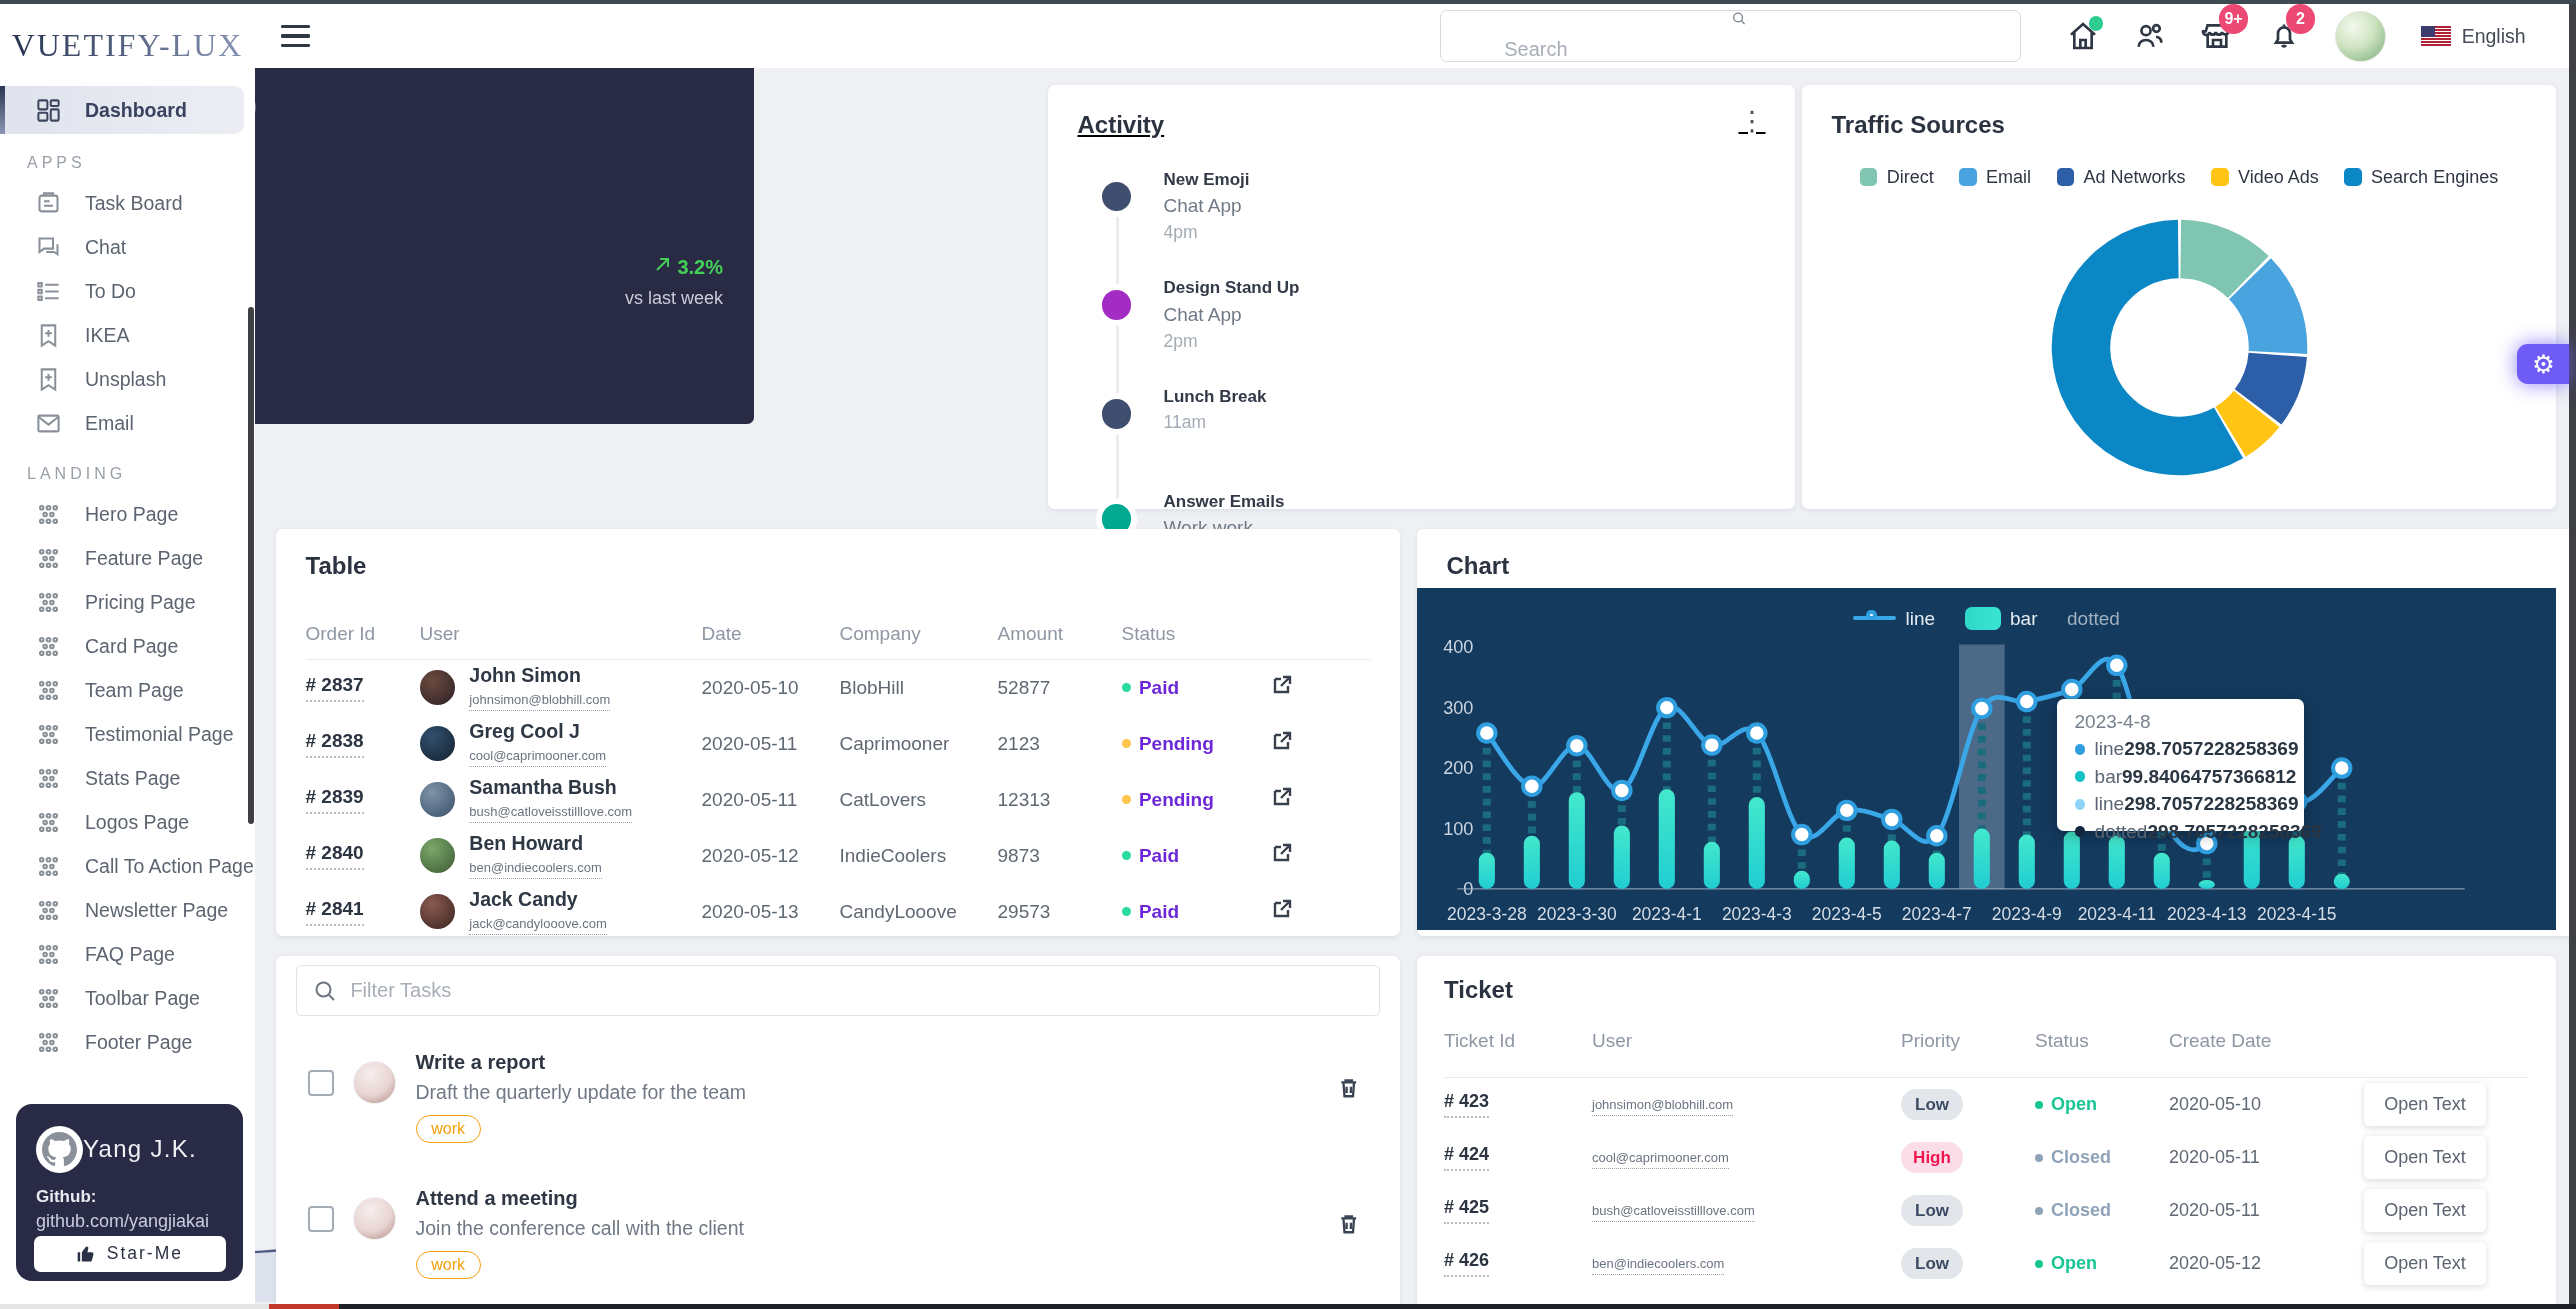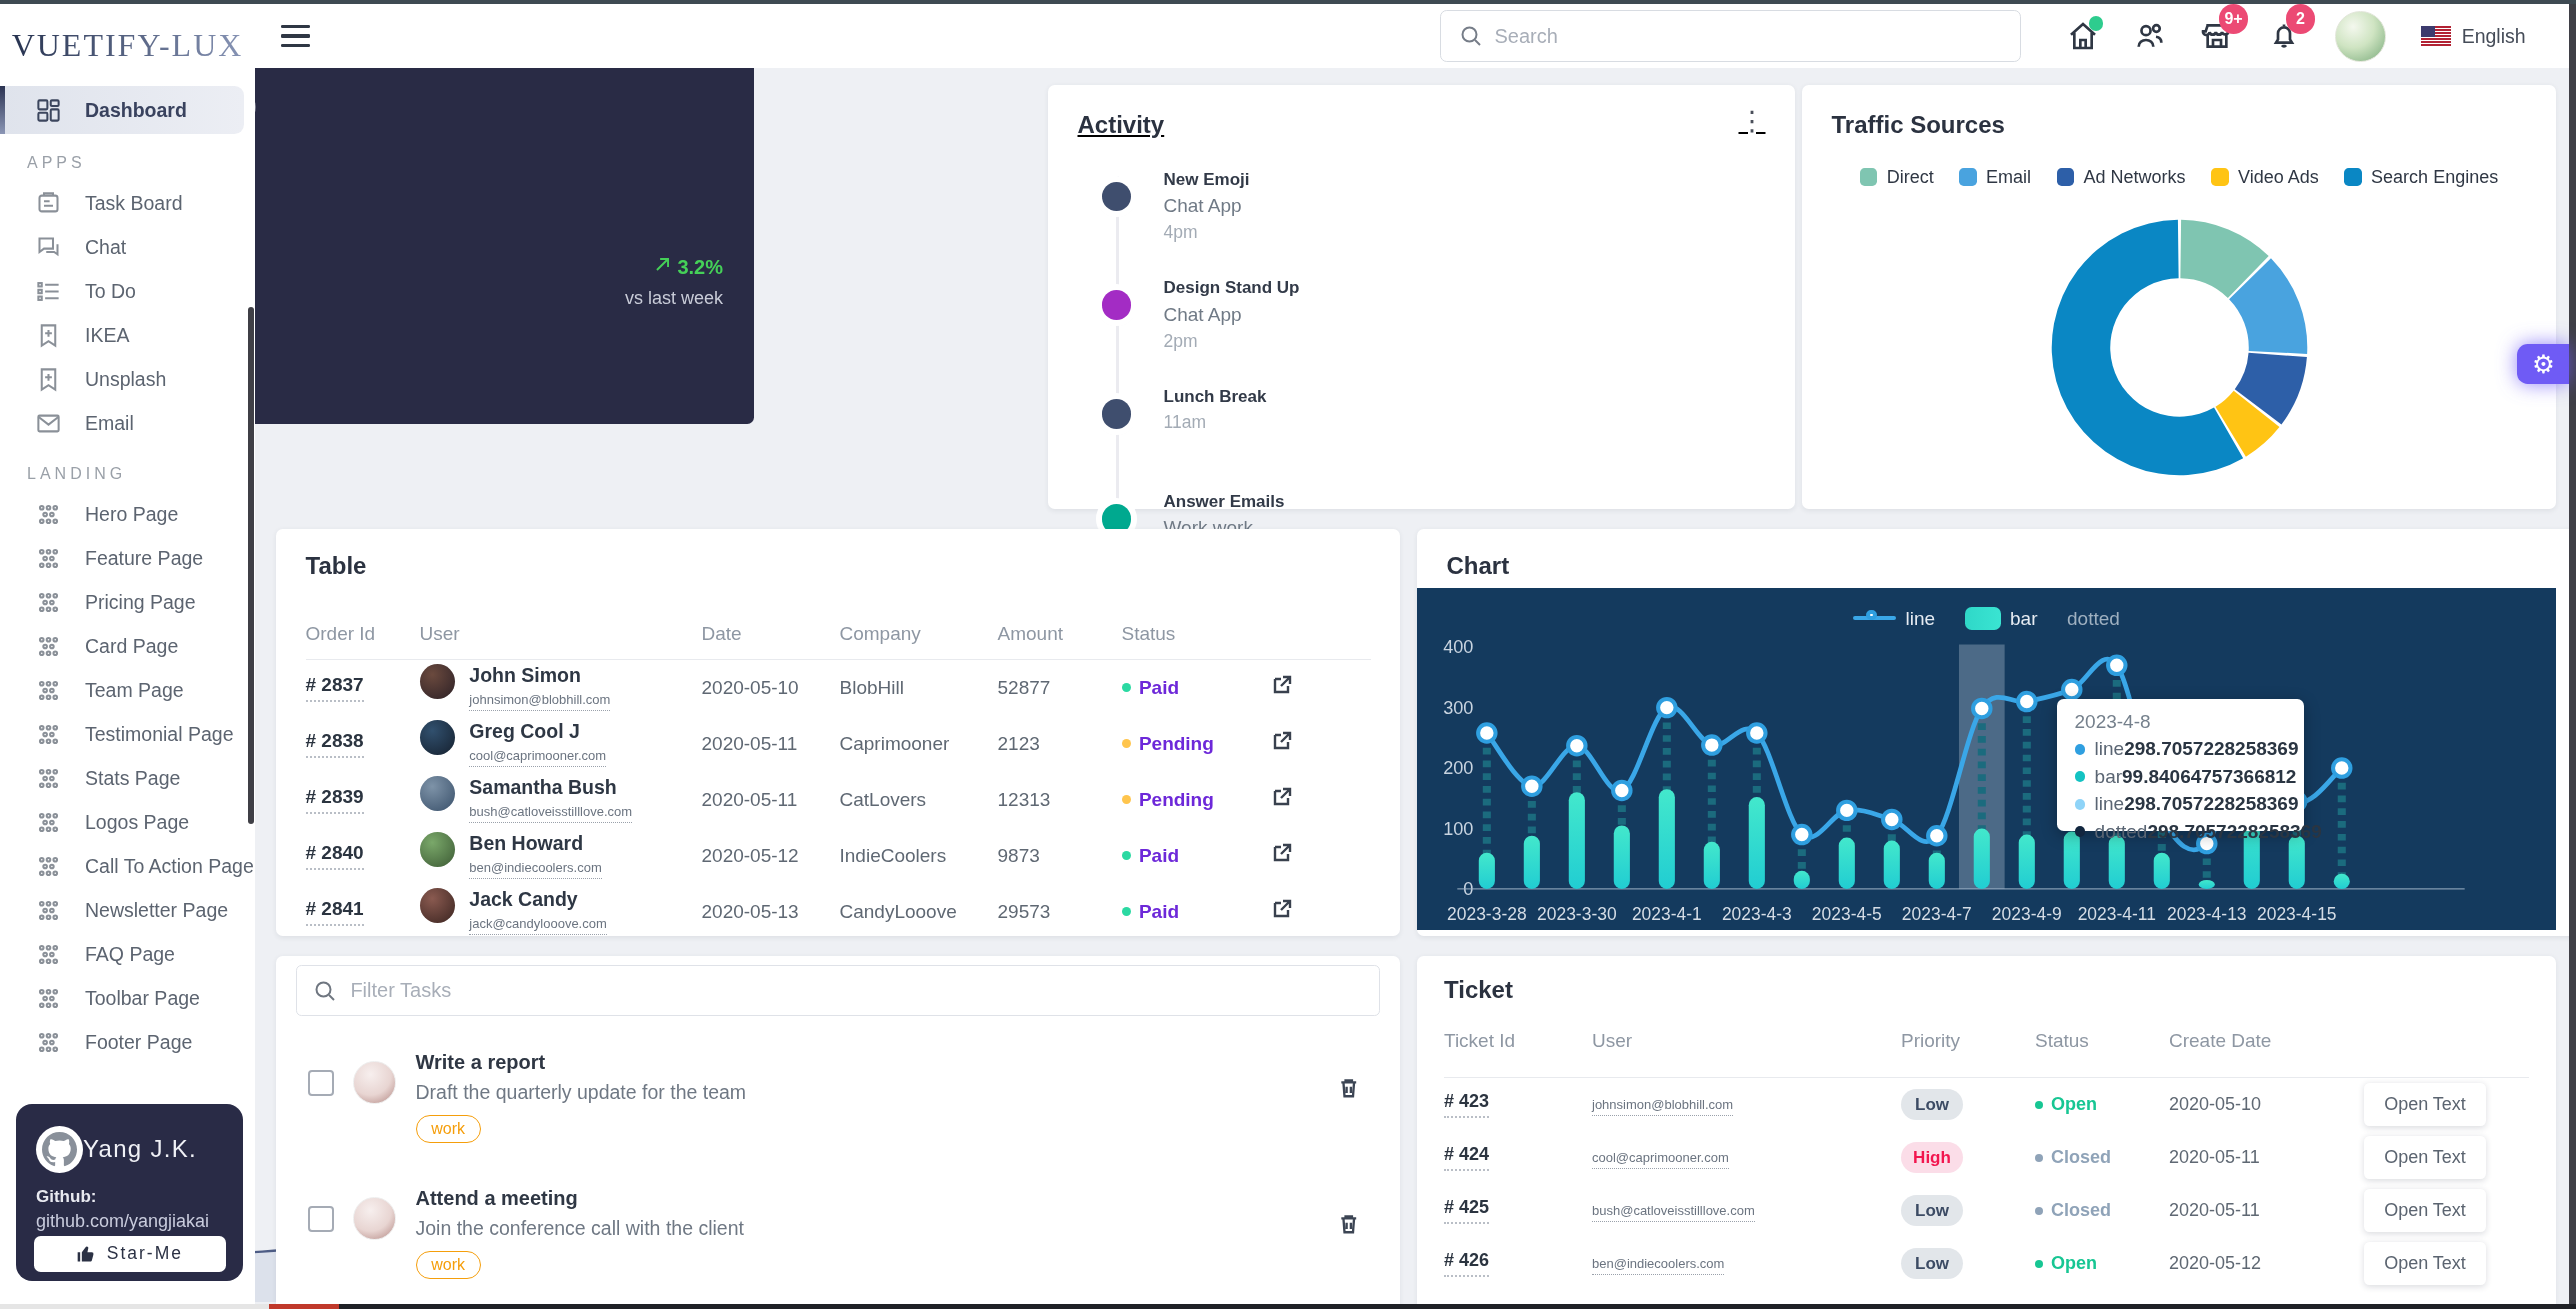--- a/index.html
+++ b/index.html
@@ -41,21 +41,21 @@
     display:flex; align-items:center; justify-content:center; gap:10.7px; font-size:17.5px; letter-spacing:2px; color:#2b3144; cursor:pointer;
     font-family:"Liberation Sans", sans-serif; }
   .star-btn svg { width:20px; height:20px; fill:#2b3144; }
 
   
   .topbar { position:absolute; left:255px; right:7.4px; top:4px; height:64px; background:#fff; z-index:10;
     display:flex; align-items:center; }
   .hamburger { margin-left:25.5px; width:29.5px; height:23px; display:flex; flex-direction:column; justify-content:space-between; cursor:pointer; }
   .hamburger i { display:block; height:3.4px; background:#2f3744; border-radius:1.3px; }
   .search-box { position:absolute; left:1185px; width:581px; height:52px; border:1.3px solid #d8dce2; border-radius:6.7px;
-    display:flex; align-items:center; padding-left:17.5px; gap:12px; background:#fff; }
+    display:flex; align-items:center; padding-left:17.5px; gap:12px; background:#fff;flex-direction:column; }
   .search-box svg { width:24px; height:24px; stroke:#767d88; }
   .search-box input { border:none; outline:none; font-size:20px; color:#444; width:470px; font-family:"Liberation Sans", sans-serif; }
   .search-box input::placeholder { color:#a8aeb8; }
   .top-icons { position:absolute; right:43px; display:flex; align-items:center; gap:35px; }
   .tico { position:relative; width:32px; height:32px; cursor:pointer; }
   .tico svg { width:32px; height:32px; stroke:#2f3744; fill:none; stroke-width:2; }
   .dot-badge { position:absolute; right:-4px; top:-4px; width:14.8px; height:14.8px; border-radius:50%; background:#2ecc8e; }
   .num-badge { position:absolute; right:-14.8px; top:-16px; min-width:29.5px; height:29.5px; border-radius:14.8px; background:#ec4a74;
     color:#fff; font-size:16px; font-weight:bold; display:flex; align-items:center; justify-content:center; padding:0 5.4px; }
   .avatar-top { width:51px; height:51px; border-radius:50%; cursor:pointer;
@@ -104,21 +104,21 @@
   .legend-row .chip { width:17.5px; height:17.5px; border-radius:4.7px; }
   .donut-wrap { position:absolute; left:0; top:128px; width:100%; display:flex; justify-content:center; }
 
   
   .table-card { left:276px; top:529px; width:1124px; height:407px; padding:23px 29.5px; }
   .otable { margin-top:29.5px; width:100%; }
   .orow { display:grid; grid-template-columns:114px 282px 138px 158px 124px 148px 1fr; align-items:center; }
   .orow.head { color:#8e97a3; font-size:19px; height:50px; border-bottom:1.3px solid #e8eaee; }
   .orow.body { height:56px; font-size:19px; color:#5f6873; }
   .oid { font-weight:bold; color:#2b3440; border-bottom:2px dotted #b9bec6; display:inline-block; padding-bottom:4px; }
-  .ucell { display:flex; gap:14.8px; }
+  .ucell { display:flex; align-items:center; gap:14.8px; }
   .uav { width:35px; height:35px; border-radius:50%; flex:0 0 auto; }
   .uname2 { font-size:19.5px; font-weight:bold; color:#2e3744; }
   .uemail { font-size:13px; color:#6b7480; border-bottom:1.3px dotted #9aa1ab; display:inline-block; padding-bottom:2.7px; }
   .stat { display:flex; align-items:center; gap:8px; font-weight:bold; color:#6d28d9; font-size:19px; }
   .stat .d { width:9.4px; height:9.4px; border-radius:50%; }
   .launch { width:24px; height:24px; stroke:#39414e; fill:none; stroke-width:2.4; cursor:pointer; justify-self:start; }
 
   
   .chart-card { left:1417px; top:529px; width:1318px; height:407px; padding:23px 0 0 29.5px; }
   .chart-panel { position:absolute; left:0; top:59px; width:1139px; height:342px; background:#143a5e; overflow:hidden; }

